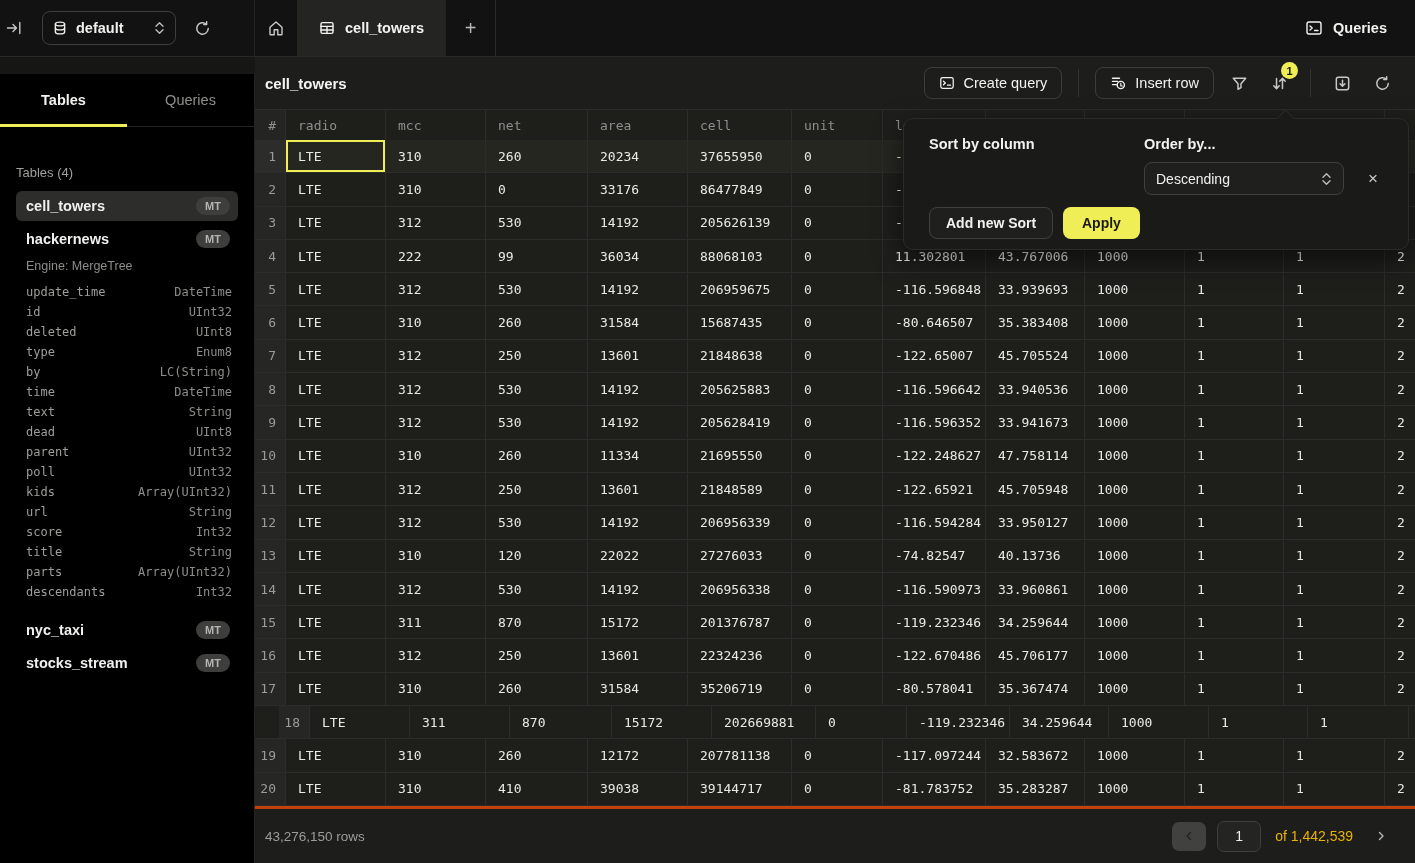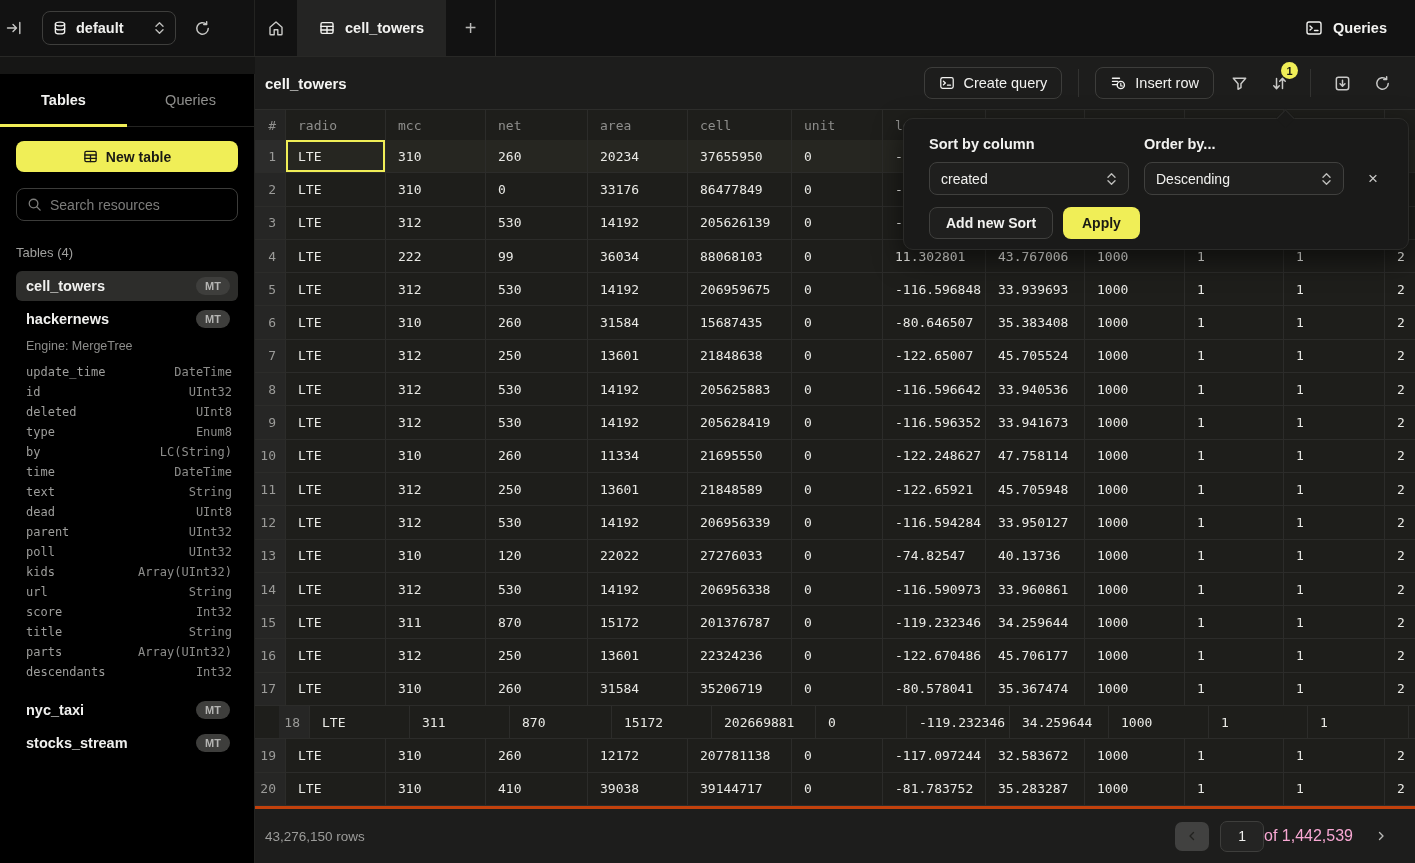--- a/index.html
+++ b/index.html
@@ -71,21 +71,21 @@
   .g-row.active .g-cell.rownum { background:#2c2c2b; }
   .g-cell.selected { box-shadow:inset 0 0 0 2px var(--accent); }
   .g-cell.last { border-right:none; }
 
   
   #footer { position:absolute; left:255px; top:806px; width:1160px; height:57px; background:#1d1d1c; border-top:3px solid #c2410c; display:flex; align-items:center; }
   #row-count { margin-left:10px; font-size:13.5px; color:#9c9c9a; }
   #pager { margin-left:auto; margin-right:20px; display:flex; align-items:center; }
   #prev-btn { width:34px; height:29px; border:none; border-radius:7px; background:#414140; color:#22221f; display:flex; align-items:center; justify-content:center; cursor:default; }
   #page-input { width:44px; height:31px; margin-left:11px; background:#242423; border:1px solid #3e3e3c; border-radius:7px; color:#f0f0ee; font-family:inherit; font-size:14px; text-align:center; outline:none; }
-  #page-total { font-size:16px; color:#f9a8d4; }
+  #page-total { margin-left:14px; font-size:14px; color:#eab308; }
   #next-btn { margin-left:14px; width:28px; height:28px; border:none; background:transparent; color:#b9b9b7; display:flex; align-items:center; justify-content:center; cursor:pointer; }
 
   
   #sort-popup { position:absolute; left:903px; top:118px; width:506px; height:132px; background:#1a1a19; border:1px solid #2b2b29; border-radius:10px; box-shadow:0 10px 28px rgba(0,0,0,.55); z-index:20; }
   #popup-caret { position:absolute; left:1279px; top:112px; width:13px; height:13px; background:#1a1a19; border-left:1px solid #2b2b29; border-top:1px solid #2b2b29; transform:rotate(45deg); z-index:21; }
   .pp-label { position:absolute; top:17px; font-size:14.5px; font-weight:700; color:#f2f2f0; }
   .pp-select { position:absolute; top:43px; width:200px; height:33px; border:1px solid #40403e; background:#1f1f1e; border-radius:8px; display:flex; align-items:center; justify-content:space-between; padding:0 11px; cursor:pointer; }
   .pp-select .val { font-size:14px; color:#f0f0ee; }
   .pp-select .chev { color:#bdbdbb; }
   #pp-close { position:absolute; top:48px; left:458px; width:22px; height:22px; border:none; background:transparent; color:#c9c9c7; font-size:17px; line-height:1; cursor:pointer; font-family:inherit; }
@@ -152,38 +152,20 @@
     </span>
   </div>
 </div>
 
 <aside id="sidebar">
   <div id="sb-tabs">
     <span class="sb-tab active">Tables</span>
     <span class="sb-tab">Queries</span>
   </div>
   <div id="sb-body">
-    <button id="new-table-btn">
-      <span>
-        <svg class="ic" width="15" height="15" viewBox="0 0 16 16" style="color:#191914">
-            <rect x="2" y="2.6" width="12" height="10.8" rx="1.4"></rect>
-            <path d="M2 6.4h12M2 10h12M8 6.4v7"></path>
-          </svg>
-      </span>
-      <span>New table</span>
-    </button>
-    <div id="search-box">
-      <span>
-        <svg class="ic" width="15" height="15" viewBox="0 0 16 16">
-            <circle cx="7" cy="7" r="4.6"></circle>
-            <path d="M10.4 10.4 14 14"></path>
-          </svg>
-      </span>
-      <input type="text" placeholder="Search resources" style="">
-    </div>
     <div id="sb-section">Tables (4)</div>
     <div id="sb-list">
         <div class="sb-item selected">
           <span class="sb-item-label">cell_towers</span>
           <span class="mt-badge">MT</span>
         </div>
         <div class="sb-item">
           <span class="sb-item-label">hackernews</span>
           <span class="mt-badge">MT</span>
         </div>
@@ -651,28 +633,20 @@
           <path d="M4.5 2.5 8 6 4.5 9.5"></path>
         </svg>
     </button>
   </div>
 </div>
 
 <div id="popup-caret"></div>
 <div id="sort-popup">
   <span class="pp-label" style="left:25px">Sort by column</span>
   <span class="pp-label" style="left:240px">Order by...</span>
-  <div class="pp-select" style="left:25px">
-    <span class="val">created</span>
-    <span class="chev">
-      <svg class="ic" width="11" height="14" viewBox="0 0 11 14">
-          <path d="M2 5.2 5.5 1.8 9 5.2M2 8.8l3.5 3.4L9 8.8"></path>
-        </svg>
-    </span>
-  </div>
   <div class="pp-select" style="left:240px">
     <span class="val">Descending</span>
     <span class="chev">
       <svg class="ic" width="11" height="14" viewBox="0 0 11 14">
           <path d="M2 5.2 5.5 1.8 9 5.2M2 8.8l3.5 3.4L9 8.8"></path>
         </svg>
     </span>
   </div>
   <button id="pp-close">×</button>
   <button id="pp-add">Add new Sort</button>

